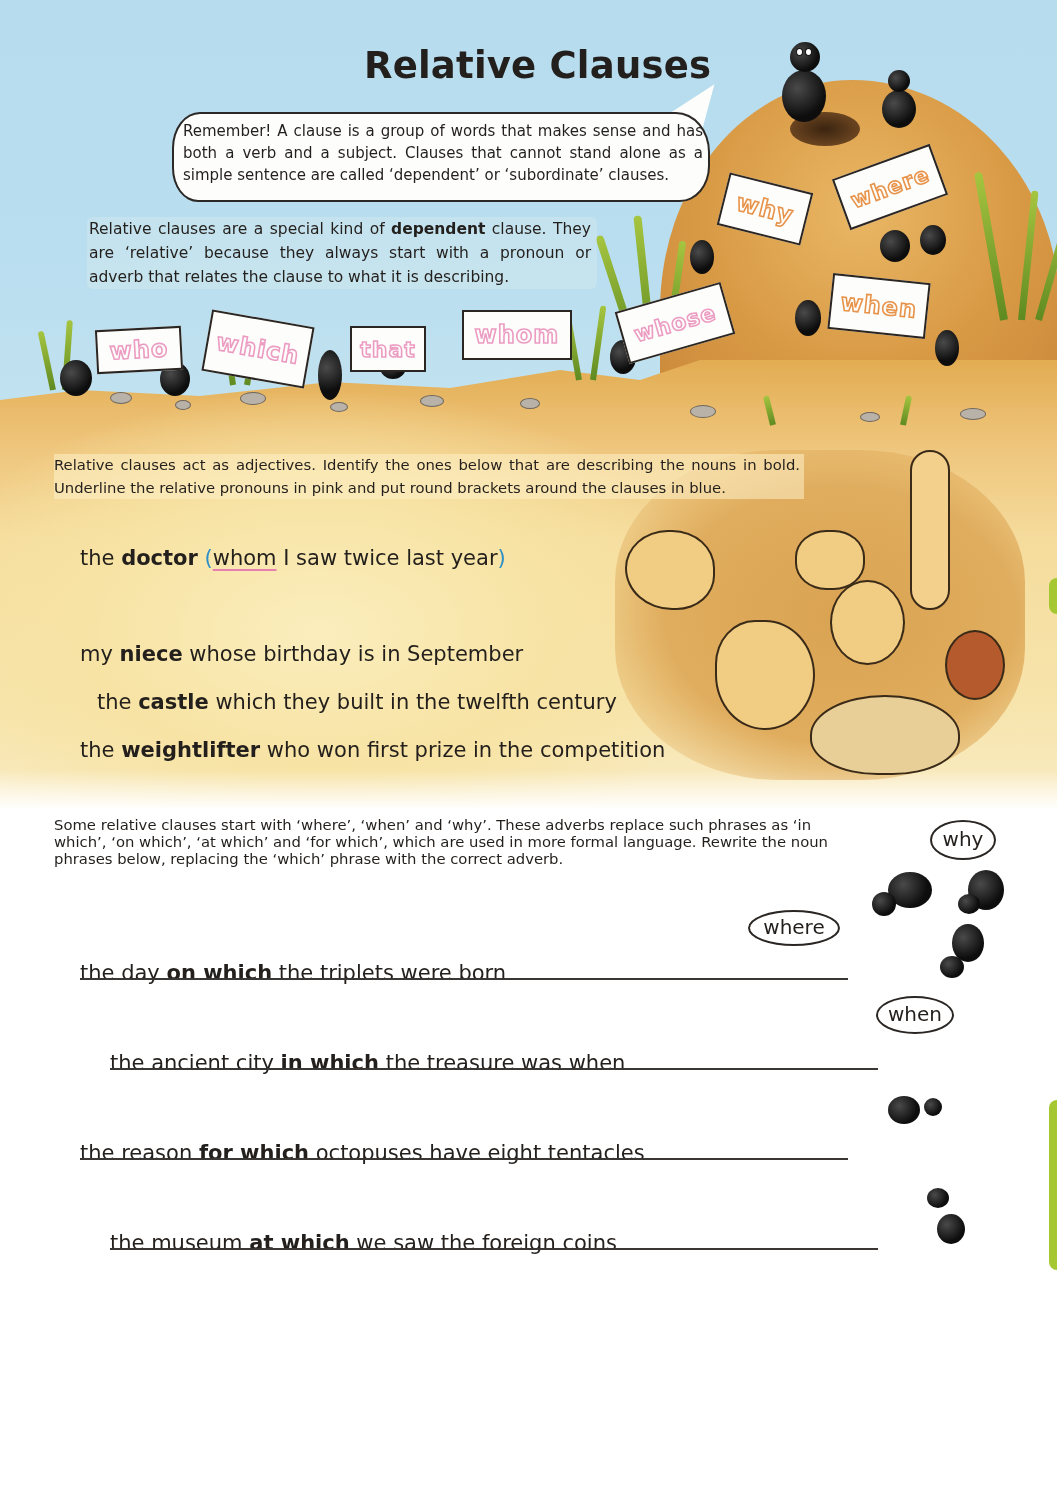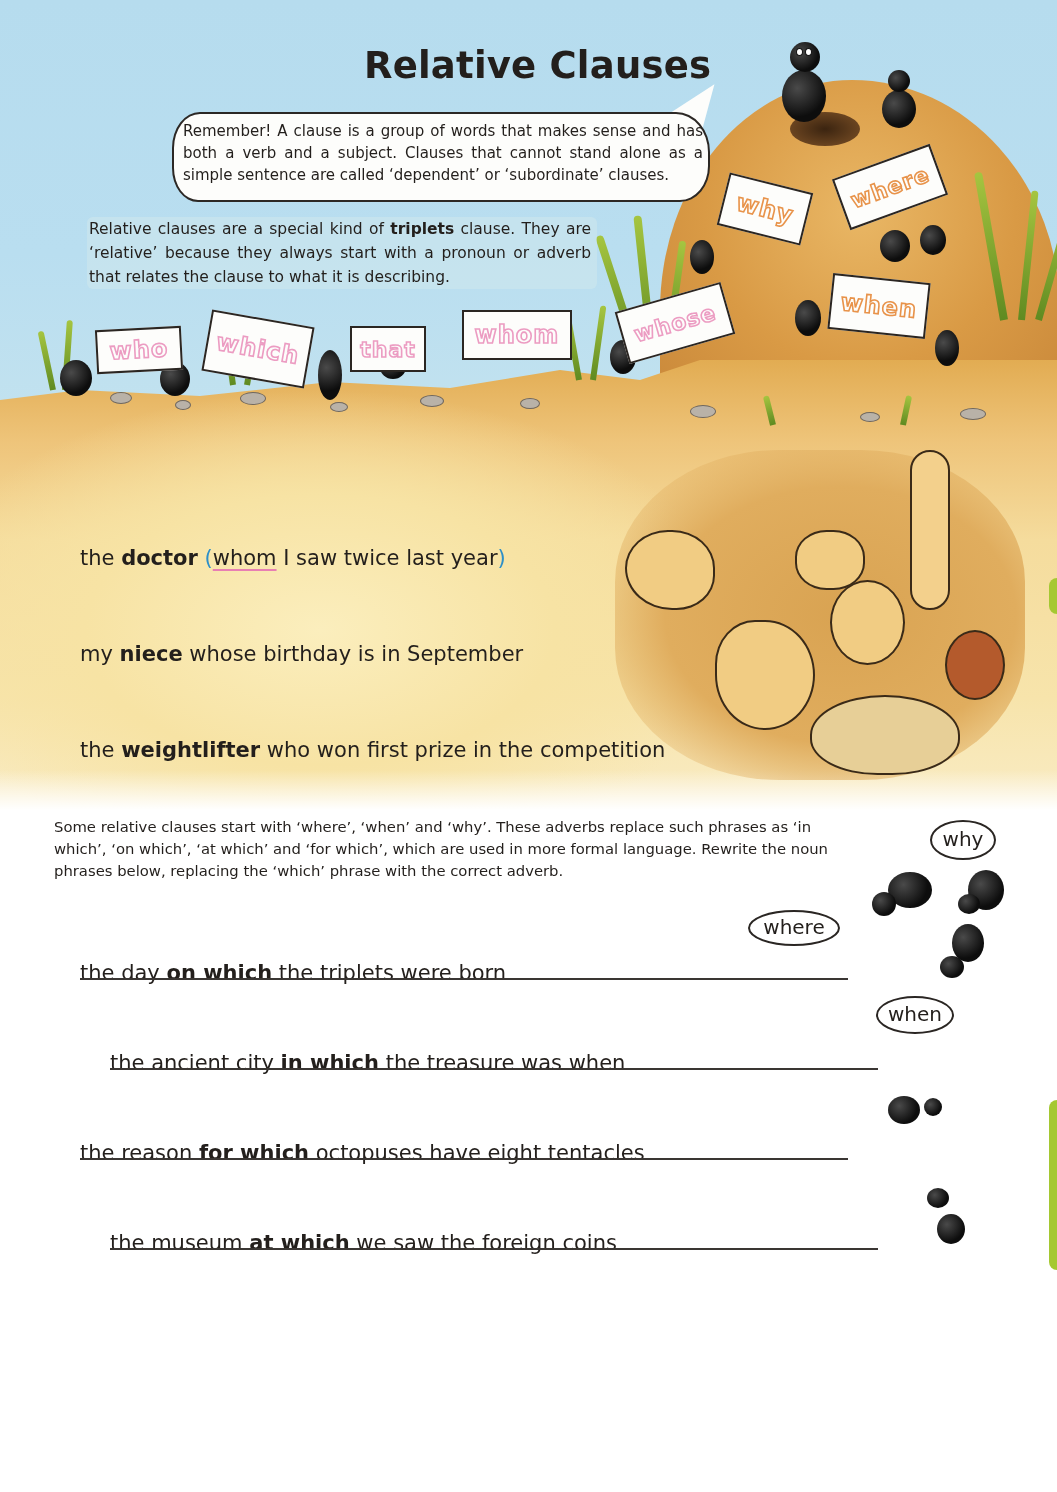--- a/index.html
+++ b/index.html
@@ -69,21 +69,21 @@
 
   
   .ex1-instructions { position: absolute; left: 54px; top: 454px; width: 750px; font-size: 14.8px; line-height: 22.5px; color: #231f1c;
         text-align: justify; background: rgba(253,240,200,0.55); padding-right: 4px; }
   .ex1-item { position: absolute; white-space: nowrap; font-size: 21px; color: #231f1c; }
   .ex1-item b { font-weight: bold; }
   .bracket { color: #2d8fc8; }
   .underline-pink { text-decoration: underline; text-decoration-color: #e87fb3; text-decoration-thickness: 1.5px; text-underline-offset: 4px; }
 
   
-  .ex2-instructions { position: absolute; left: 54px; top: 816px; width: 800px; font-size: 14.8px; line-height: 22px; color: #231f1c; }
+  .ex2-instructions { position: absolute; left: 54px; top: 816px; width: 800px; font-size: 14.8px; line-height: 17px; color: #231f1c; }
   .ex2-item { position: absolute; font-size: 21px; color: #231f1c; white-space: nowrap; margin-top: 40px; }
   .ex2-item b { font-weight: bold; }
   .answer-line { position: absolute; height: 2px; background: #3a3633; }
 
   
   .bubble { position: absolute; background: #fff; border: 2px solid #2a2623; border-radius: 50%;
             font-size: 20px; color: #231f1c; display: flex; align-items: center; justify-content: center; padding-bottom: 3px; }
 
   
   .side-tab { position: absolute; right: 0; width: 8px; background: #a5c832; border-radius: 8px 0 0 8px; }
@@ -185,21 +185,21 @@
       </div>
   </div>
 
   <h1 class="title">Relative Clauses</h1>
 
   <div class="remember-tail"></div>
   <div class="remember"></div>
   <p class="remember-text">Remember! A clause is a group of words that makes sense and has both a verb and a subject. Clauses that cannot stand alone as a simple sentence are called ‘dependent’ or ‘subordinate’ clauses.</p>
 
   <p class="relative-intro">
-    <span>Relative clauses are a special kind of </span><b>triplets</b><span> clause. They are ‘relative’ because they always start with a pronoun or adverb that relates the clause to what it is describing.</span>
+    <span>Relative clauses are a special kind of </span><b>dependent</b><span> clause. They are ‘relative’ because they always start with a pronoun or adverb that relates the clause to what it is describing.</span>
   </p>
 
   <div class="sign pink" style="left:96px;top:328px;width:86px;height:44px;transform:rotate(-3deg);font-size:24px;">
       <span>who</span>
     </div>
   <div class="sign pink" style="left:206px;top:318px;width:104px;height:62px;transform:rotate(10deg);font-size:24px;">
       <span>which</span>
     </div>
   <div class="sign pink" style="left:350px;top:326px;width:76px;height:46px;font-size:22px;">
       <span>that</span>
@@ -214,27 +214,31 @@
   <div class="sign orange" style="left:722px;top:182px;width:86px;height:54px;transform:rotate(14deg);font-size:24px;">
       <span>why</span>
     </div>
   <div class="sign orange" style="left:838px;top:160px;width:104px;height:54px;transform:rotate(-20deg);font-size:22px;">
       <span>where</span>
     </div>
   <div class="sign orange" style="left:830px;top:278px;width:98px;height:56px;transform:rotate(6deg);font-size:24px;">
       <span>when</span>
     </div>
 
+  <p class="ex1-instructions">Relative clauses act as adjectives. Identify the ones below that are describing the nouns in bold. Underline the relative pronouns in pink and put round brackets around the clauses in blue.</p>
 
   <div class="ex1-item" style="left:80px;top:546px;">
     <span>the </span><b>doctor</b><span class="bracket">&nbsp;(</span><span class="underline-pink">whom</span><span> I saw twice last year</span><span class="bracket">)</span>
   </div>
 
   <div class="ex1-item" style="left:80px;top:642px;">
     <span>my </span><b>niece</b><span> whose birthday is in September</span>
+  </div>
+  <div class="ex1-item" style="left:97px;top:690px;">
+    <span>the </span><b>castle</b><span> which they built in the twelfth century</span>
   </div>
   <div class="ex1-item" style="left:80px;top:738px;">
     <span>the </span><b>weightlifter</b><span> who won first prize in the competition</span>
   </div>
 
   <p class="ex2-instructions">Some relative clauses start with ‘where’, ‘when’ and ‘why’. These adverbs replace such phrases as ‘in which’, ‘on which’, ‘at which’ and ‘for which’, which are used in more formal language. Rewrite the noun phrases below, replacing the ‘which’ phrase with the correct adverb.</p>
 
   <div class="ex2-item" style="left:80px;top:921px;">
     <span>the day </span><b>on which</b><span> the triplets were born</span>
   </div>

